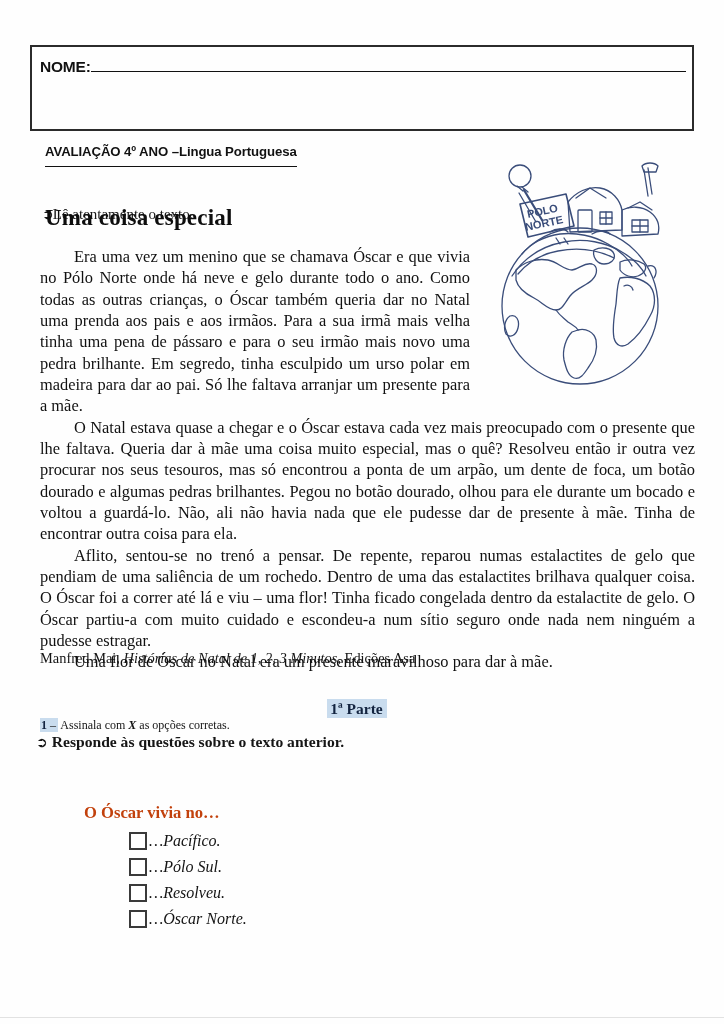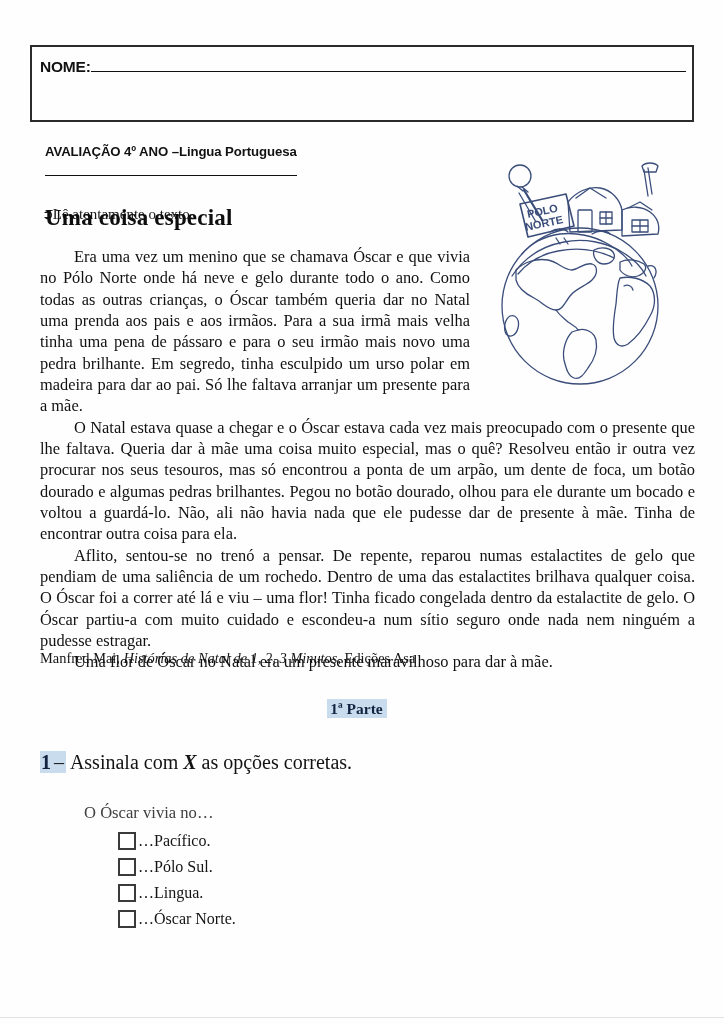--- a/index.html
+++ b/index.html
@@ -21,21 +21,21 @@
     inset: 0;
     background: #fefefe;
   }
 
   
   .id-box {
     position: absolute;
     left: 30px;
     top: 45px;
     width: 664px;
-    height: 77px;
+    height: 86px;
     border: 2px solid #2b2b2b;
     box-sizing: border-box;
   }
   .id-row {
     position: absolute;
     left: 8px;
     right: 6px;
     display: flex;
     align-items: baseline;
     font-family: "Liberation Sans", sans-serif;
@@ -61,21 +61,21 @@
   
   .eval-title {
     position: absolute;
     left: 45px;
     top: 144px;
     font-family: "Liberation Sans", sans-serif;
     font-weight: bold;
     font-size: 13.2px;
     color: #111;
     border-bottom: 1.5px solid #111;
-    padding-bottom: 16px;
+    padding-bottom: 7px;
     letter-spacing: -0.1px;
   }
   .read-instruction {
     position: absolute;
     left: 42px;
     top: 180px;
     font-family: "Liberation Serif", serif;
     font-weight: normal;
     font-size: 15px;
     color: #161616;
@@ -158,46 +158,47 @@
     font-weight: bold;
     font-size: 15.6px;
     color: #151515;
   }
   .respond-instruction .arrow-glyph { margin-right: 5px; }
 
   
   .q1 {
     position: absolute;
     left: 40px;
-    top: 751px;
-    font-size: 20px;
+    top: 718px;
+    font-size: 12px;
     color: #131313;
   }
   .q-num {
     font-weight: bold;
     background: #c9dcee;
     color: #12233f;
     padding: 0 1px;
   }
   .q-dash { background: #c9dcee; padding: 0 2px; }
   .q1 .mark-x { font-style: italic; font-weight: bold; }
 
   .q1-stem {
     position: absolute;
     left: 84px;
     top: 803px;
-    font-weight: normal;
+    font-weight: bold;
     font-size: 16.6px;
-    color: #404040;
+    color: #c2410c;
   }
 
   .options {
     position: absolute;
-    left: 118px;
+    left: 129px;
     top: 828px;
+    font-style: italic;
   }
   .option-row {
     display: flex;
     align-items: center;
     height: 26px;
   }
   .checkbox {
     width: 18px;
     height: 18px;
     border: 2px solid #3a3a3a;
@@ -316,39 +317,42 @@
   </div>
 
   <div class="attribution">
     <span>Manfred Mai, </span><i>Histórias de Natal de 1, 2, 3 Minutos</i><span>, Edições Asa</span>
   </div>
 
   <div class="part-heading">
     <span class="hl">1ª Parte</span>
   </div>
 
+  <div class="respond-instruction">
+    <span class="arrow-glyph">➲</span><span>Responde às questões sobre o texto anterior.</span>
+  </div>
 
   <div class="q1">
     <span class="q-num">1</span><span class="q-dash">–</span><span> Assinala com </span><span class="mark-x">X</span><span> as opções corretas.</span>
   </div>
 
   <div class="q1-stem">O Óscar vivia no…</div>
 
   <div class="options">
     <div class="option-row">
       <span class="checkbox"></span>
       <span class="option-label">…Pacífico.</span>
     </div>
     <div class="option-row">
       <span class="checkbox"></span>
       <span class="option-label">…Pólo Sul.</span>
     </div>
     <div class="option-row">
       <span class="checkbox"></span>
-      <span class="option-label">…Lingua.</span>
+      <span class="option-label">…Resolveu.</span>
     </div>
     <div class="option-row">
       <span class="checkbox"></span>
       <span class="option-label">…Óscar Norte.</span>
     </div>
   </div>
 
   <div class="scan-edge"></div>
 </div>
 

